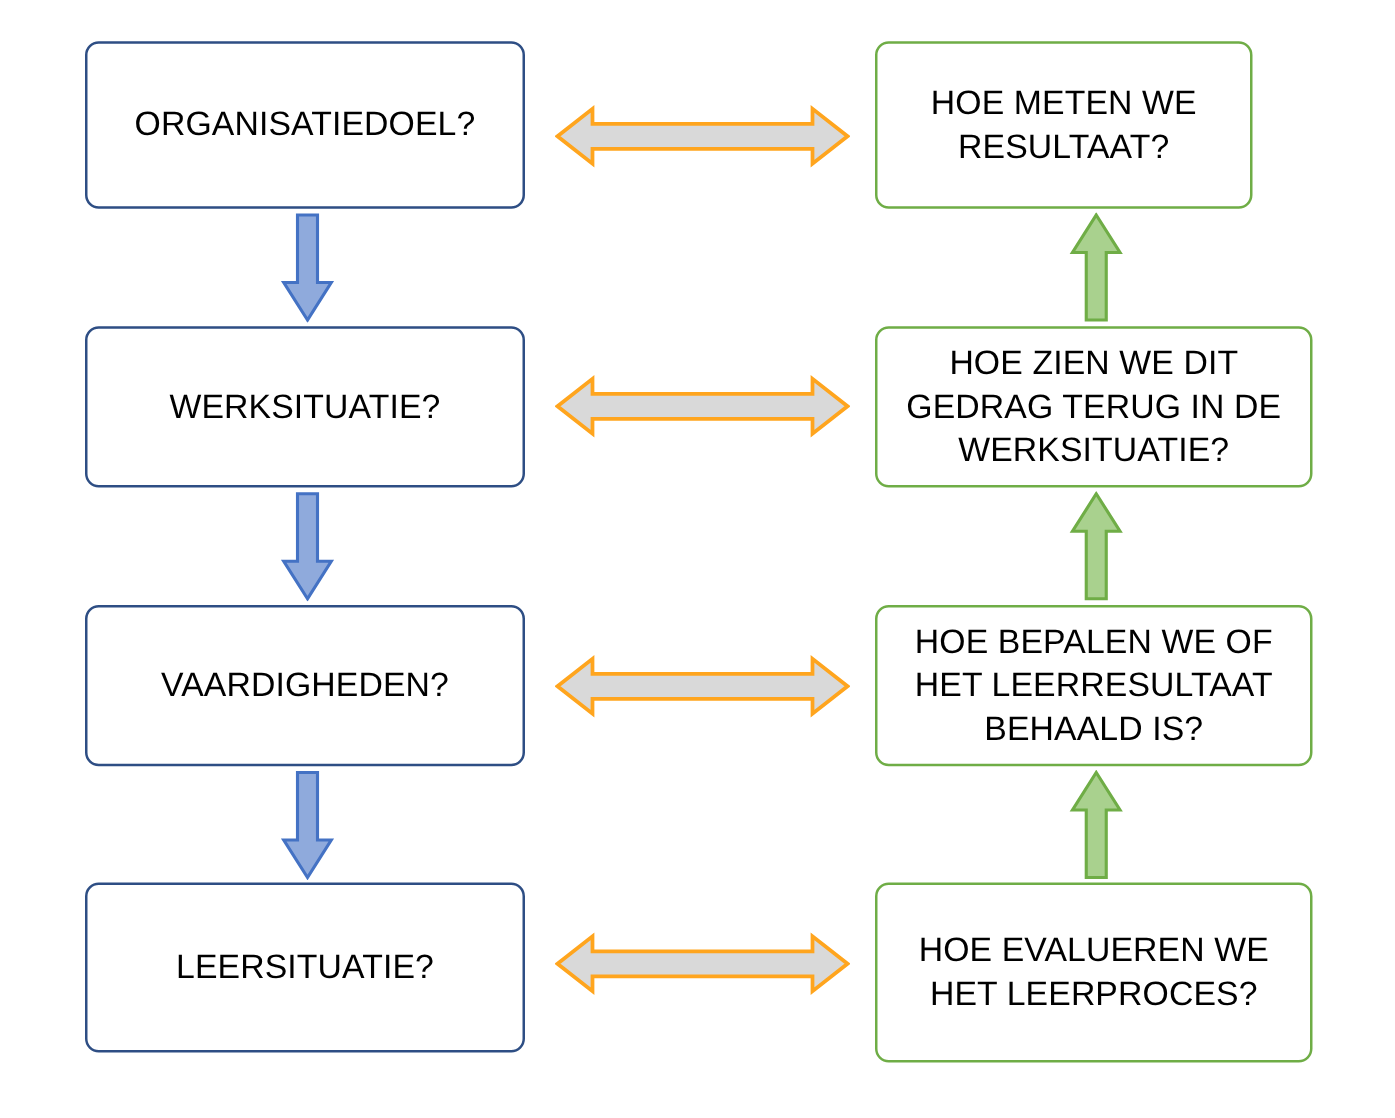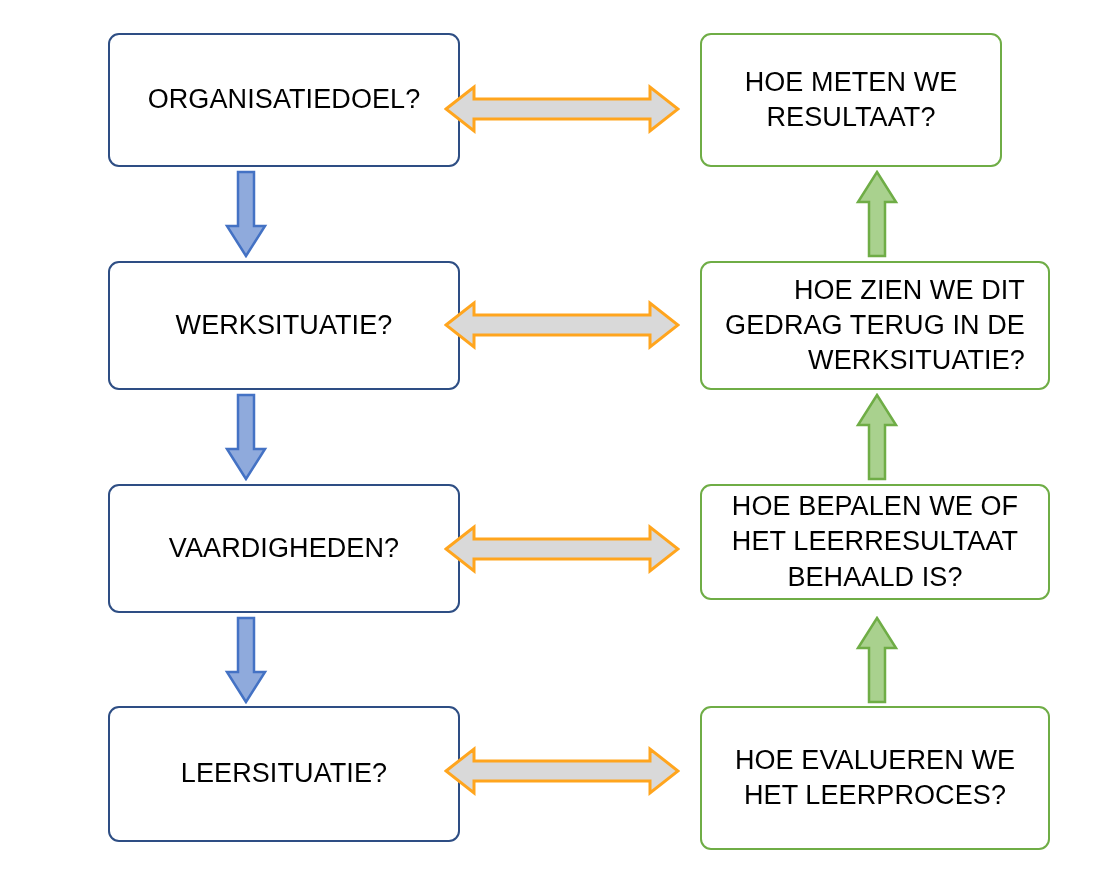--- a/index.html
+++ b/index.html
@@ -22,21 +22,21 @@
   .node {
     position: absolute;
     box-sizing: border-box;
     background: #ffffff;
     border-radius: 11px;
     display: flex;
     align-items: center;
     justify-content: center;
     text-align: center;
   }
-  .node.left  { border: 2.5px solid #2E4E84; margin-left: 40px; }
+  .node.left  { border: 2.5px solid #2E4E84; }
   .node.right { border: 2.5px solid #6FAD46; }
 
   .node-label {
     color: #000000;
     font-size: 27px;
     line-height: 1.30;
     letter-spacing: 0.1px;
     white-space: pre-line;
     padding: 0 10px;
   }
@@ -68,27 +68,27 @@
 
   <div class="node left" style="left:68px; top:706px; width:352px; height:136px;">
     <div class="node-label">LEERSITUATIE?</div>
   </div>
 
   <div class="node right" style="left:700px; top:33px; width:302px; height:134px;">
     <div class="node-label">HOE METEN WE
 RESULTAAT?</div>
   </div>
 
-  <div class="node right" style="left:700px; top:261px; width:350px; height:129px;text-align:right;">
+  <div class="node right" style="left:700px; top:261px; width:350px; height:129px;">
     <div class="node-label">HOE ZIEN WE DIT
 GEDRAG TERUG IN DE
 WERKSITUATIE?</div>
   </div>
 
-  <div class="node right" style="left:700px; top:484px; width:350px; height:116px;">
+  <div class="node right" style="left:700px; top:484px; width:350px; height:129px;">
     <div class="node-label">HOE BEPALEN WE OF
 HET LEERRESULTAAT
 BEHAALD IS?</div>
   </div>
 
   <div class="node right" style="left:700px; top:706px; width:350px; height:144px;">
     <div class="node-label">HOE EVALUEREN WE
 HET LEERPROCES?</div>
   </div>
 

